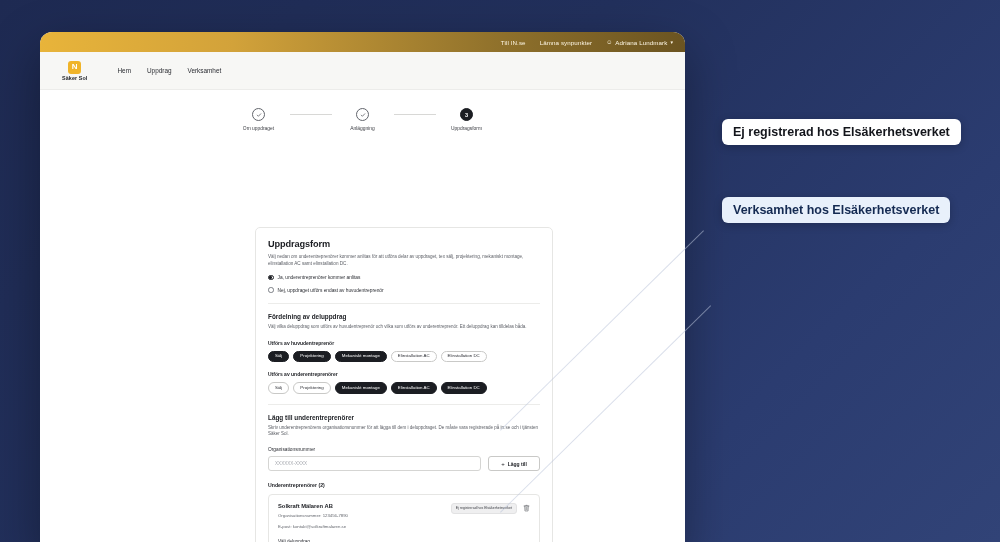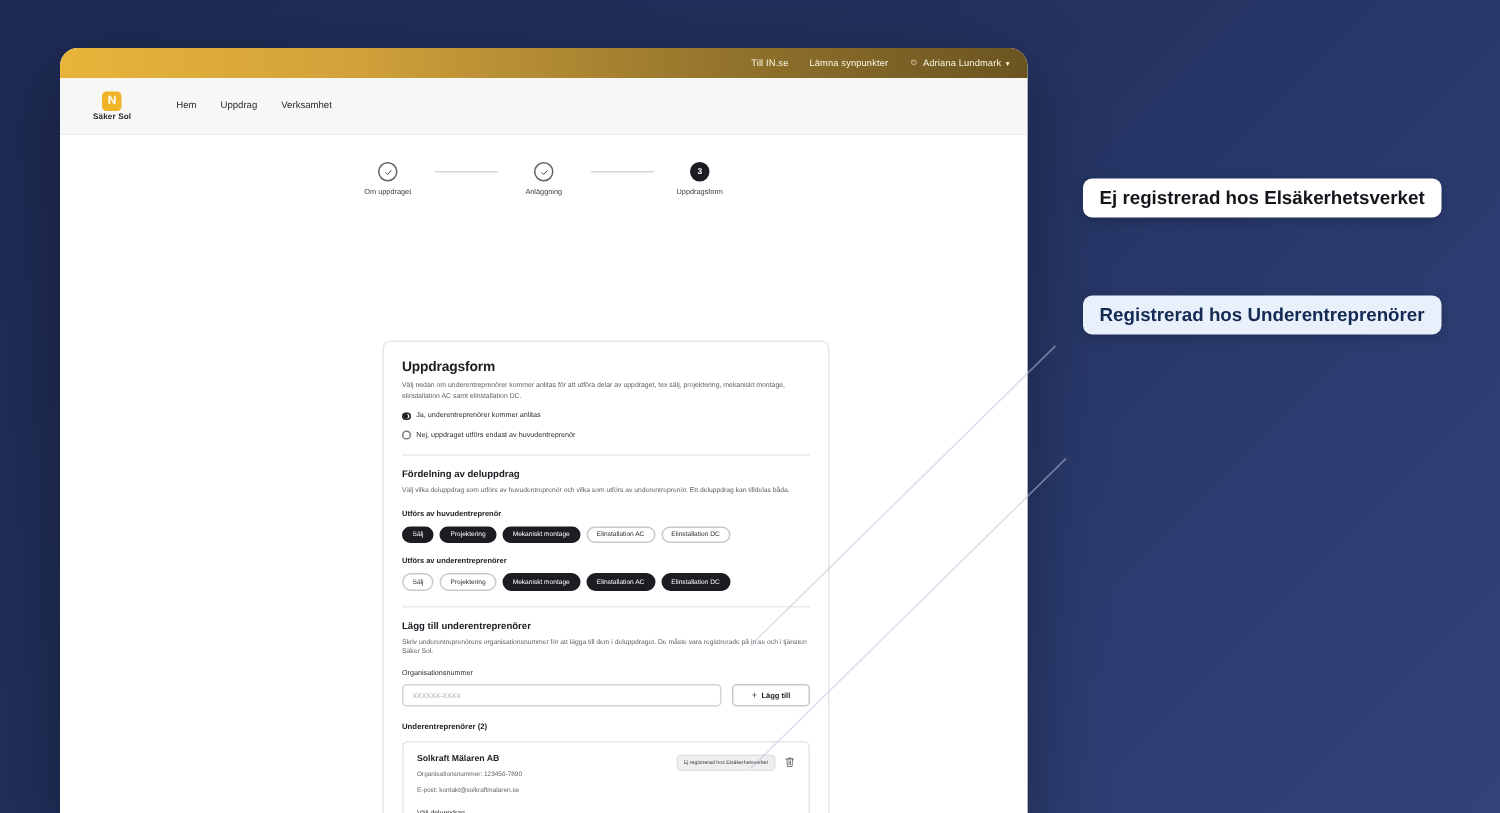--- a/index.html
+++ b/index.html
@@ -319,15 +319,15 @@
         </div>
 
       </div>
     </div>
   </div>
 
   <div class="leader" id="leader-1"></div>
   <div class="leader" id="leader-2"></div>
 
   <div class="callout" id="callout-unregistered">Ej registrerad hos Elsäkerhetsverket</div>
-  <div class="callout" id="callout-registered">Registrerad hos Underentreprenörer</div>
+  <div class="callout" id="callout-registered">Verksamhet hos Elsäkerhetsverket</div>
 
 </div>
 
 </body></html>

